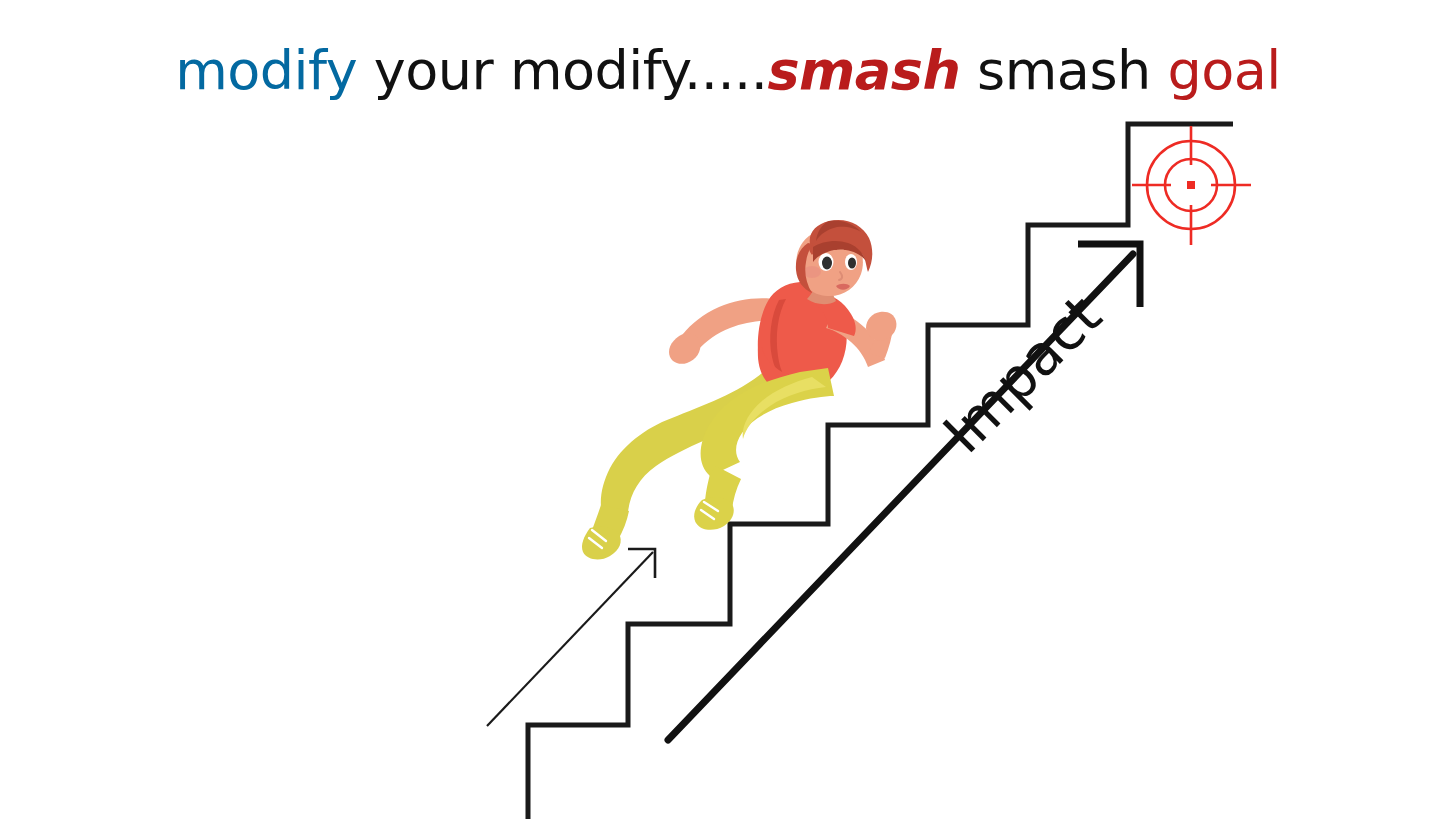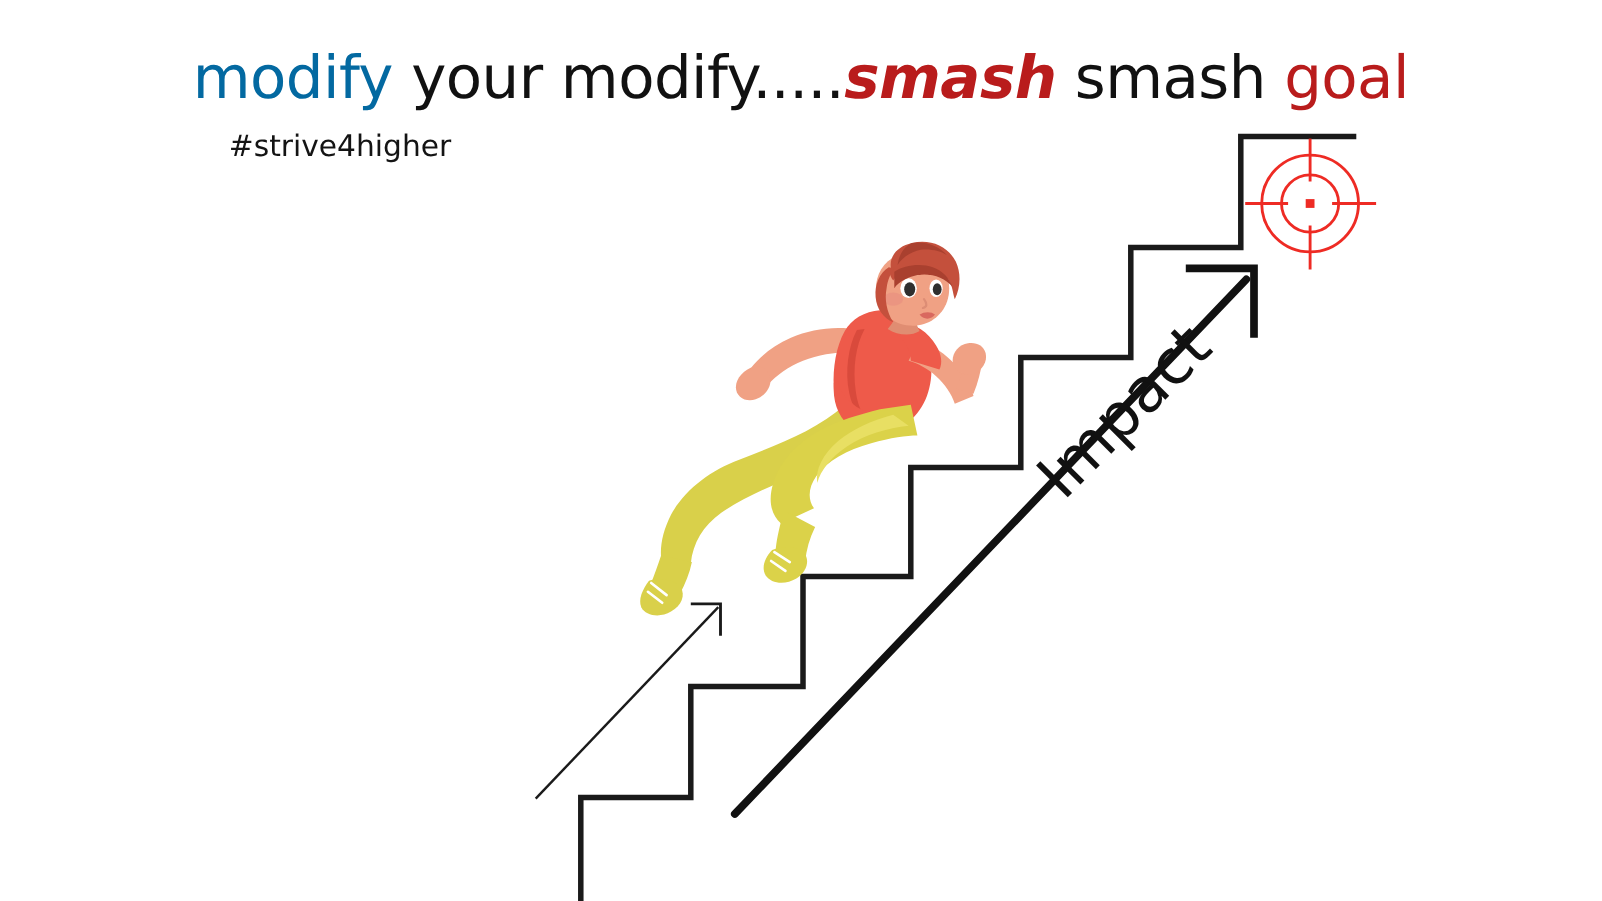--- a/index.html
+++ b/index.html
@@ -51,21 +51,20 @@
 </style>
 </head>
 <body>
 
 <div id="canvas">
 
   <div id="headline" class="nosel">
     <span class="w-modify">modify</span><span> your modify.....</span><span class="w-smash">smash</span><span> smash </span><span class="w-goal">goal</span>
   </div>
 
-  <div id="subtitle" class="nosel">#strive4higher</div>
 
   <svg id="art" width="1456" height="819" viewBox="0 0 1456 819">
 
     <polyline points="528,819 528,725 628,725 628,624 730,624 730,524 828,524 828,425 928,425 928,325 1028,325 1028,225 1128,225 1128,124 1233,124" fill="none" stroke="#1a1a1a" stroke-width="5" stroke-linejoin="miter" stroke-linecap="butt"></polyline>
 
     <g>
       <line x1="487" y1="726" x2="653" y2="552" stroke="#1a1a1a" stroke-width="2.2"></line>
       <polyline points="628,549 655,549 655,578" fill="none" stroke="#1a1a1a" stroke-width="2.6" stroke-linejoin="miter"></polyline>
     </g>
 

